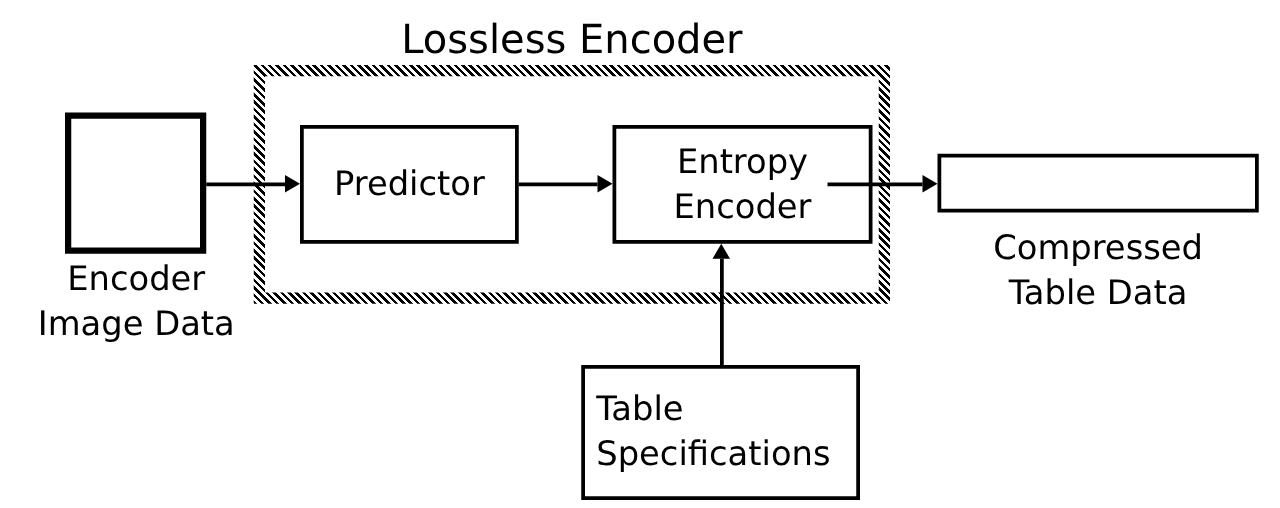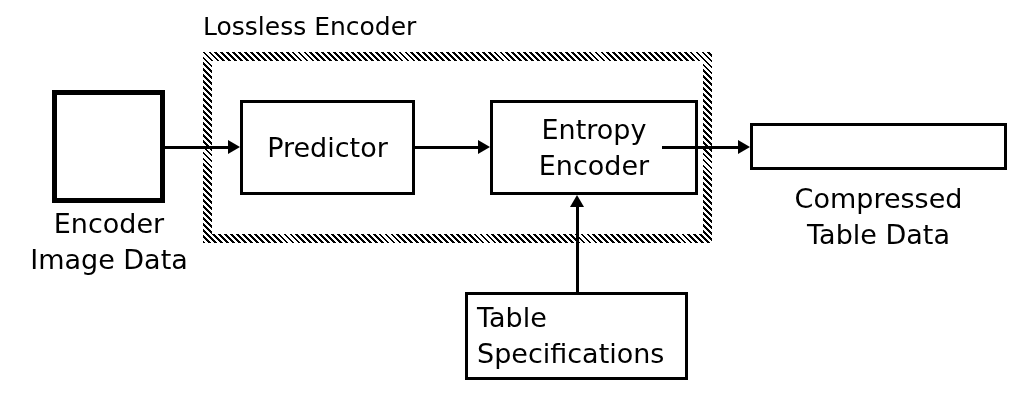--- a/index.html
+++ b/index.html
@@ -16,22 +16,22 @@
     color: #000000;
     overflow: hidden;
   }
 
   
   .diagram-title {
     position: absolute;
     left: 203px;
     top: 11px;
     width: 509px;
-    text-align: left;
-    font-size: 25px;
+    text-align: center;
+    font-size: 32px;
     line-height: 1.25;
     white-space: nowrap;
   }
 
   
   .hatch-box {
     position: absolute;
     left: 203px;
     top: 52px;
     width: 509px;
@@ -85,21 +85,21 @@
   .node-compressed {
     left: 750px;
     top: 123px;
     width: 257px;
     height: 47px;
   }
   .node-table {
     left: 465px;
     top: 292px;
     width: 223px;
-    height: 88px;
+    height: 108px;
     display: flex;
     flex-direction: column;
     justify-content: center;
     align-items: flex-start;
     padding-left: 9px;
   }
 
   .multiline {
     white-space: pre-line;
   }

